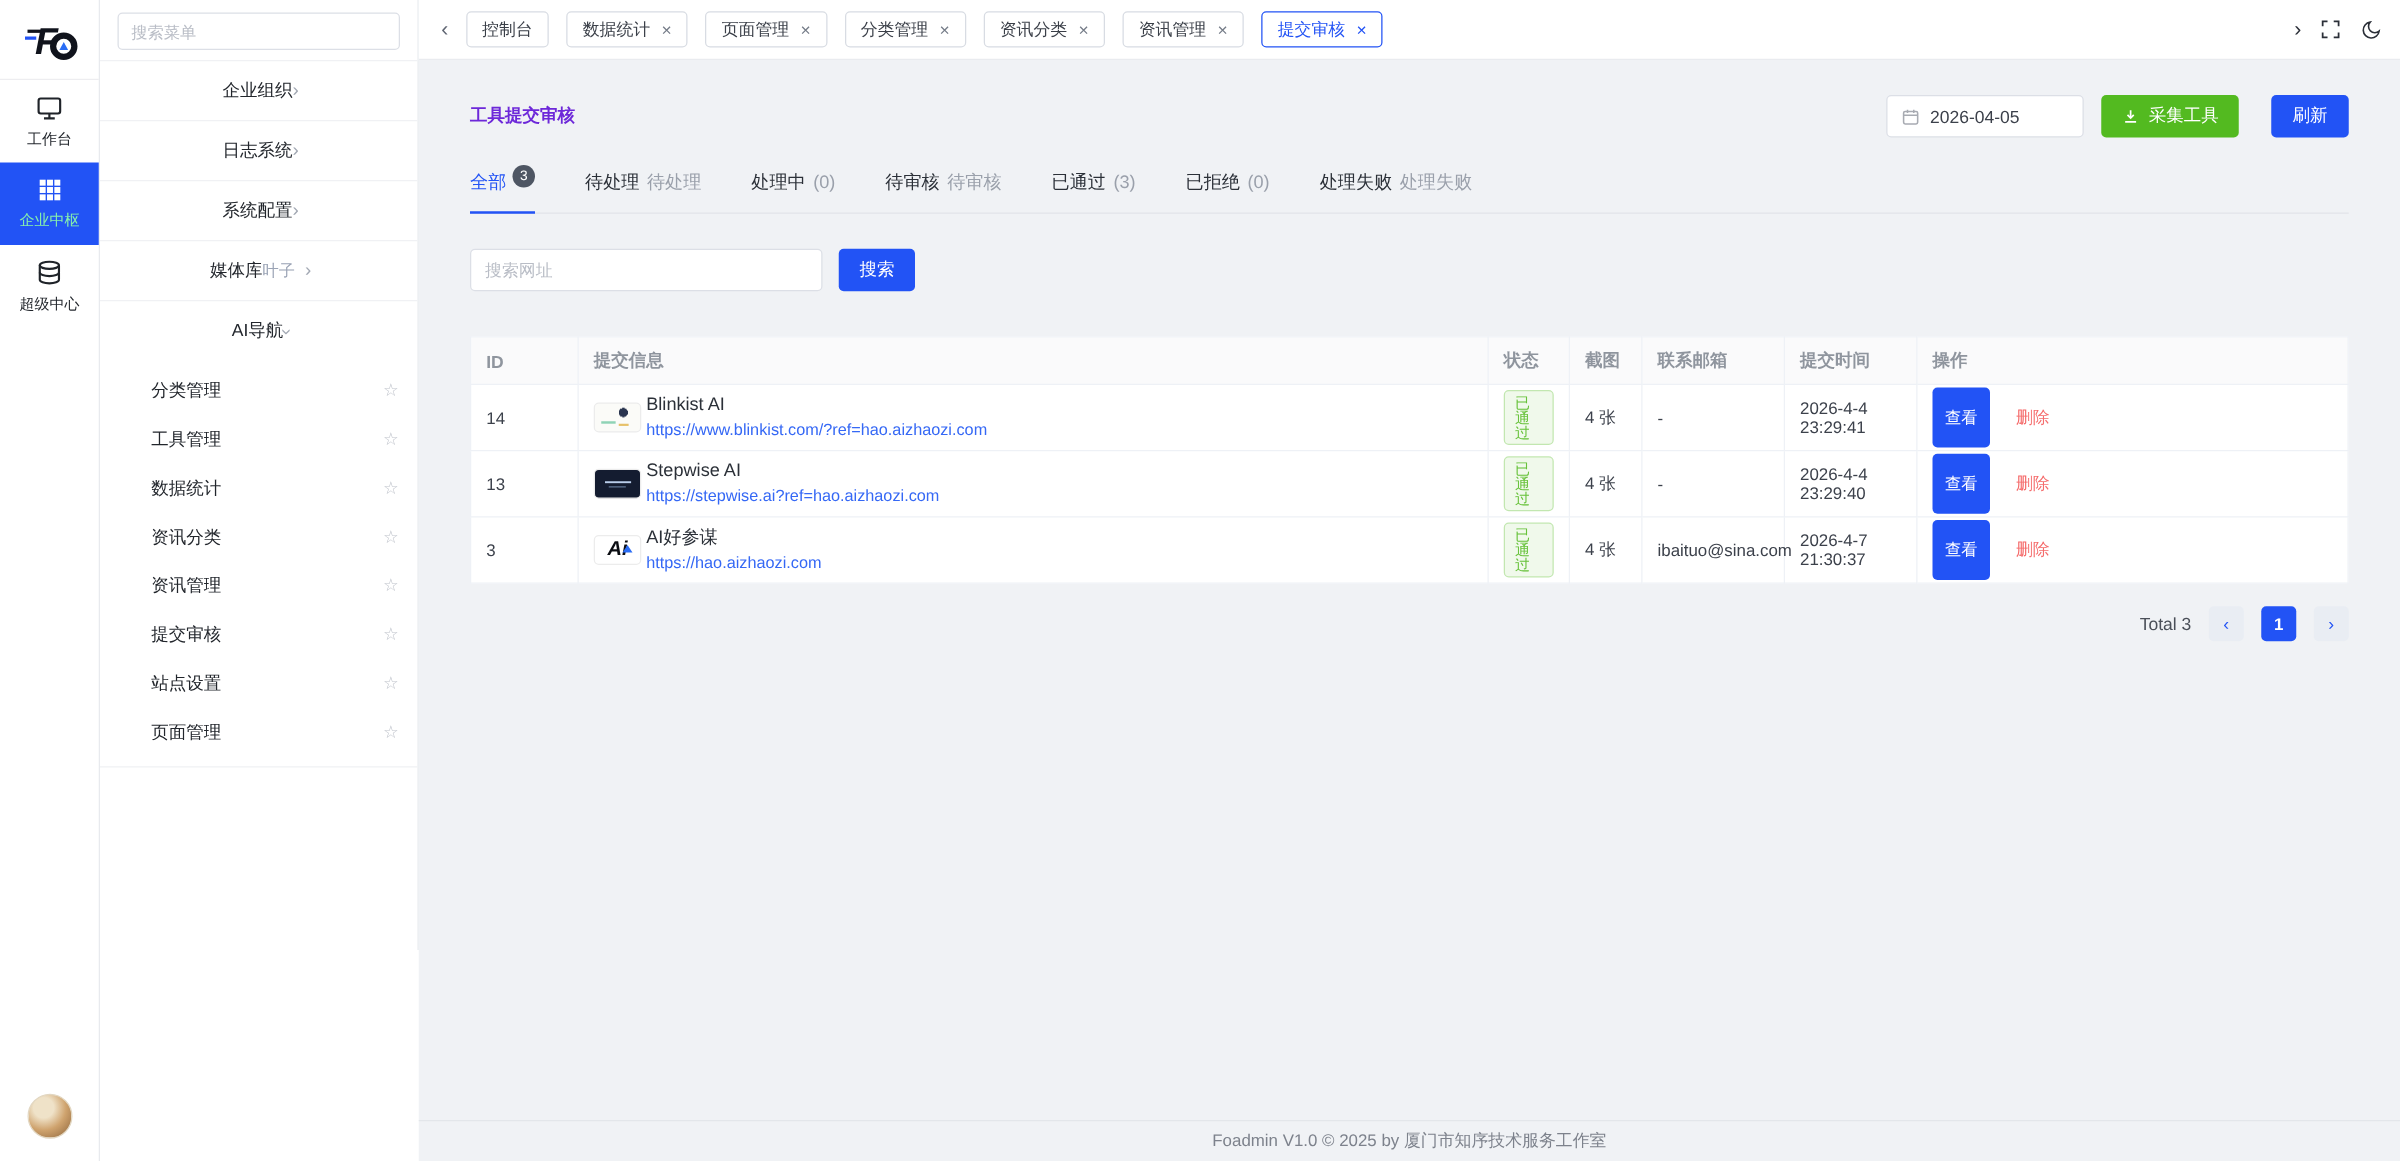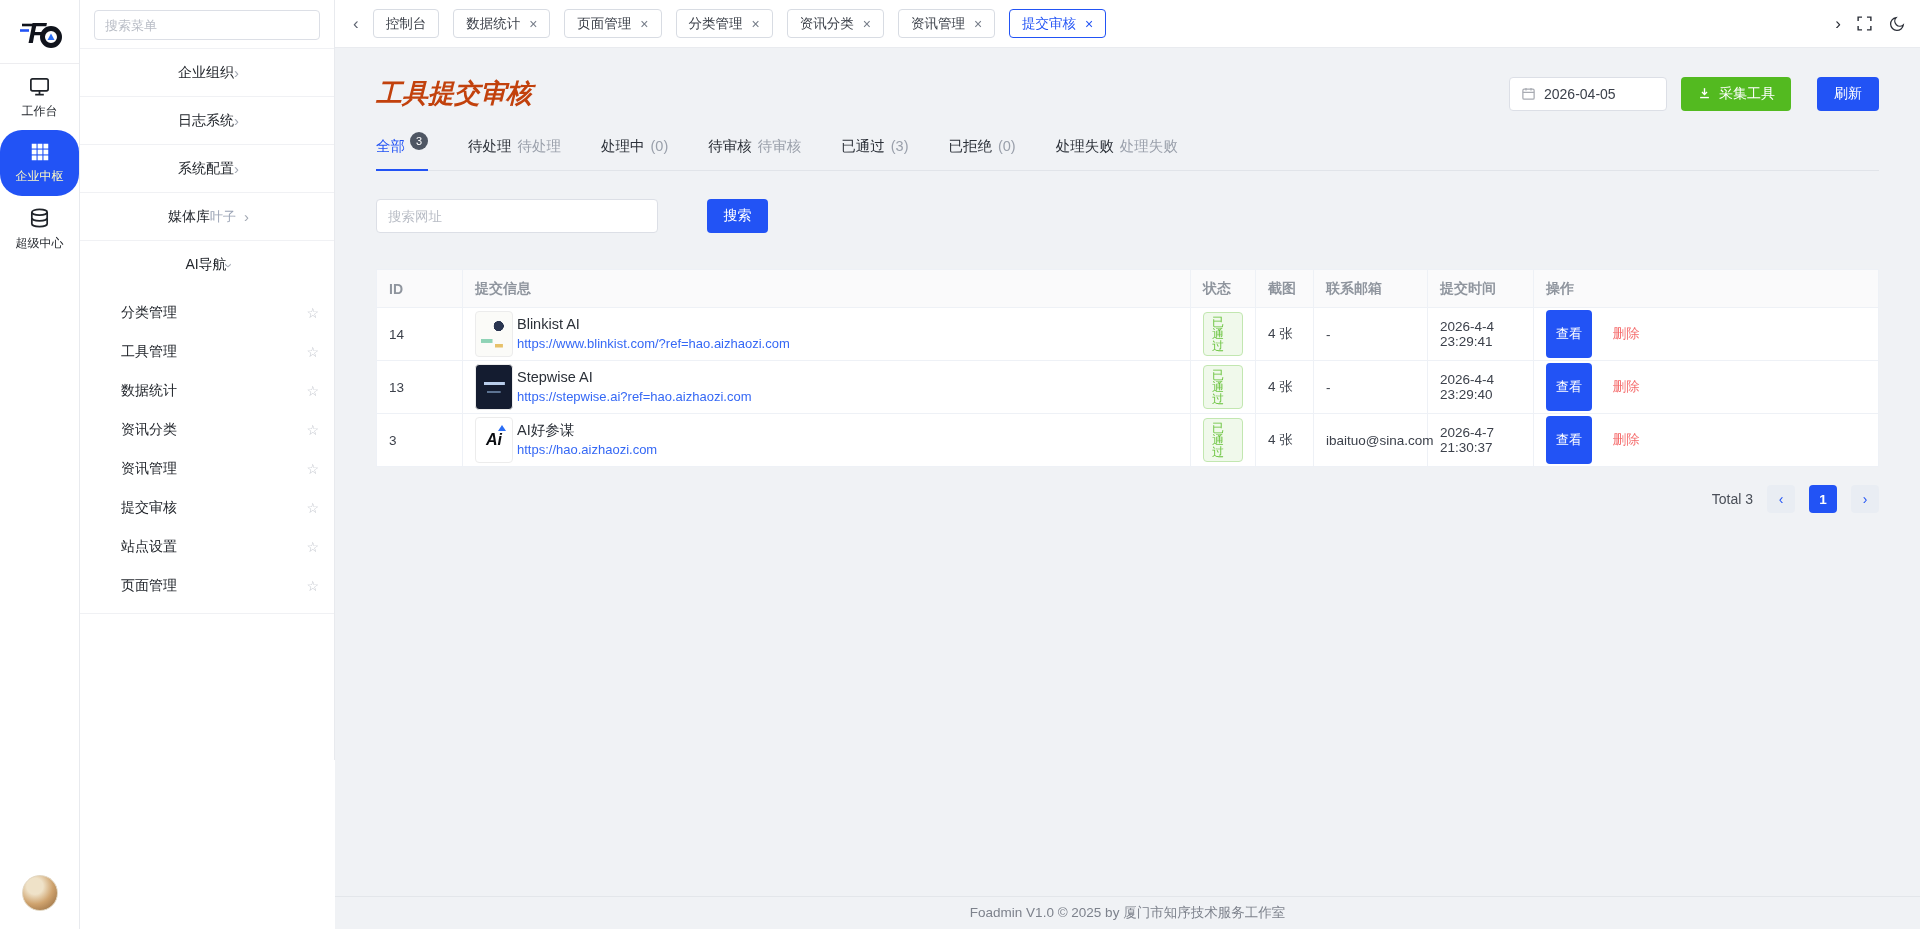--- a/index.html
+++ b/index.html
@@ -10,21 +10,21 @@
   *{margin:0;padding:0;box-sizing:border-box;}
   html,body{width:1920px;height:929px;overflow:hidden;}
   body{font-family:"Liberation Sans","DejaVu Sans",sans-serif;display:flex;background:#fff;color:var(--text);}
   svg{display:block;}
 
   
   .rail{width:80px;height:929px;background:#fff;border-right:1px solid #e8eaee;display:flex;flex-direction:column;align-items:center;flex-shrink:0;}
   .rail-logo{width:100%;height:64px;display:flex;align-items:center;justify-content:center;border-bottom:1px solid #ededf0;}
   .rail-item{width:100%;height:66px;display:flex;flex-direction:column;align-items:center;justify-content:center;gap:5px;cursor:pointer;color:#1f2329;}
   .rail-item .lbl{font-size:12px;}
-  .rail-item.active{background:var(--accent);color:#fef9c3;border-radius:22px;}
+  .rail-item.active{background:var(--accent);color:#86efac;}
   .rail-spacer{flex:1;}
   .rail-avatar{width:36px;height:36px;border-radius:50%;margin-bottom:18px;background:radial-gradient(circle at 35% 30%,#efe2c8 0 25%,#cfa36e 55%,#8a6138 100%);border:1px solid #e2d7c2;cursor:pointer;}
 
   
   .sidebar{width:255px;height:760px;background:#fff;border-right:1px solid #e8eaee;flex-shrink:0;display:flex;flex-direction:column;}
   .side-search-wrap{padding:10px 14px 8px;border-bottom:1px solid #f0f1f4;}
   .side-search{width:100%;height:30px;border:1px solid #dcdfe6;border-radius:4px;padding:0 10px;font-size:13px;color:#333;outline:none;font-family:inherit;}
   .side-search::placeholder{color:#b9bdc6;}
   .menu-item{height:48px;display:flex;align-items:center;justify-content:center;padding:0 14px 0 17px;font-size:14px;color:#22262c;border-bottom:1px solid #f0f1f4;cursor:pointer;}
   .menu-item.no-border{border-bottom:none;}
@@ -44,47 +44,47 @@
   .tab{height:29px;display:flex;align-items:center;gap:9px;border:1px solid #d8dce3;border-radius:4px;padding:0 12px;font-size:13.5px;color:#3a3f48;background:#fff;cursor:pointer;white-space:nowrap;}
   .tab .x{font-size:14px;color:#757c88;line-height:1;cursor:pointer;}
   .tab.active{border-color:var(--accent);color:var(--accent);}
   .tab.active .x{color:var(--accent);}
   .tabbar-right{margin-left:auto;display:flex;align-items:center;gap:15px;color:#2b2f38;}
   .tb-icon{cursor:pointer;display:flex;align-items:center;}
   .tb-fwd{font-size:17px;color:#2b2f38;}
 
   .content{flex:1;padding:0 41px;display:flex;flex-direction:column;min-height:0;}
   .page-header{margin-top:28px;display:flex;align-items:center;justify-content:space-between;}
-  .page-title{font-size:26px;font-weight:700;color:#c2410c;font-style:italic;}
+  .page-title{font-size:14px;font-weight:700;color:#6d28d9;}
   .header-actions{display:flex;align-items:center;}
   .date-input{width:158px;height:34px;background:#fff;border:1px solid #dcdfe6;border-radius:4px;display:flex;align-items:center;padding:0 11px;gap:8px;cursor:pointer;}
   .date-input .dval{font-size:14px;color:#3c414b;}
   .btn{height:34px;border:none;border-radius:4px;display:flex;align-items:center;gap:7px;padding:0 16px;font-size:14px;color:#fff;cursor:pointer;font-family:inherit;}
   .btn-green{background:var(--green);margin-left:14px;}
   .btn-blue{background:var(--accent);}
   .btn-refresh{margin-left:26px;padding:0 17px;}
 
   .filters{margin-top:26px;display:flex;gap:40px;border-bottom:1px solid #e1e4e9;}
   .filter{position:relative;padding-bottom:14px;font-size:14.5px;color:#2b3038;cursor:pointer;white-space:nowrap;}
   .filter .sfx{color:#9aa0ab;margin-left:6px;}
   .filter.active{color:var(--accent);}
   .filter.active::after{content:"";position:absolute;left:0;right:0;bottom:-1px;height:2px;background:var(--accent);}
   .badge{display:inline-flex;align-items:center;justify-content:center;min-width:18px;height:18px;border-radius:9px;background:#4e5663;color:#fff;font-size:11px;margin-left:5px;position:relative;top:-6px;padding:0 4px;}
 
   .search-row{margin-top:28px;display:flex;align-items:center;}
   .url-input{width:282px;height:34px;border:1px solid #dcdfe6;border-radius:4px;padding:0 11px;font-size:13.5px;outline:none;background:#fff;font-family:inherit;color:#ef4444;}
   .url-input::placeholder{color:#b9bdc6;}
-  .search-btn{margin-left:49px;width:61px;justify-content:center;}
+  .search-btn{margin-left:13px;width:61px;justify-content:center;}
 
   .tool-table{margin-top:36px;width:100%;border-collapse:collapse;background:#fff;table-layout:fixed;}
   .tool-table th,.tool-table td{border:1px solid var(--tborder);text-align:left;padding:0 12px;}
   .tool-table th{height:38px;background:#fafafb;color:#8f959e;font-size:14px;font-weight:600;}
   .tool-table td{height:53px;font-size:13.5px;color:#3c414b;}
   .cell-info{display:flex;align-items:center;gap:4px;}
-  .thumb{width:38px;height:46px;border-radius:4px;border:1px solid #ececec;flex-shrink:0;position:relative;overflow:hidden;}
+  .thumb{width:38px;height:24px;border-radius:4px;border:1px solid #ececec;flex-shrink:0;position:relative;overflow:hidden;}
   .thumb-blinkist{background:
      radial-gradient(circle at 63% 32%,#2a3550 0 13%,transparent 14%),
      linear-gradient(#8fd3b6,#8fd3b6) 22% 68%/32% 9% no-repeat,
      linear-gradient(#e7c16a,#e7c16a) 68% 78%/22% 8% no-repeat,
      #fbfbf8;}
   .thumb-stepwise{background:
      linear-gradient(#b9cdea,#b9cdea) 50% 42%/58% 7% no-repeat,
      linear-gradient(#5d7392,#5d7392) 50% 62%/38% 5% no-repeat,
      #141c30;}
   .thumb-ai{background:#fff;display:flex;align-items:center;justify-content:center;font-weight:800;font-size:16px;color:#0b0d12;font-style:italic;}

